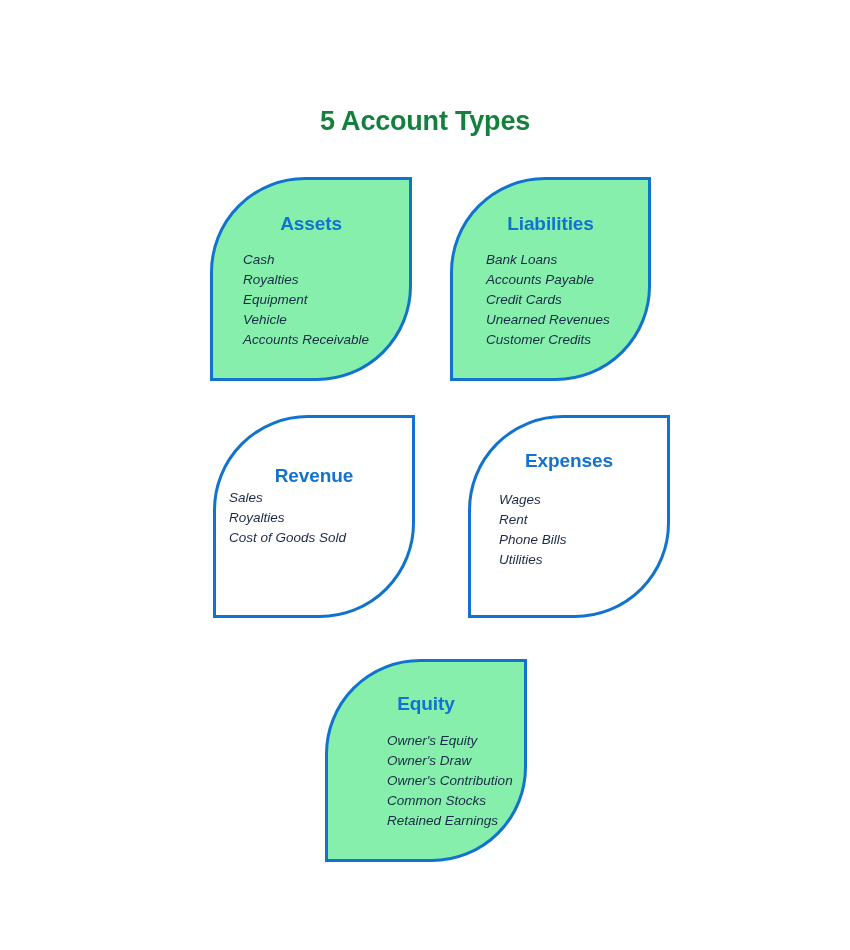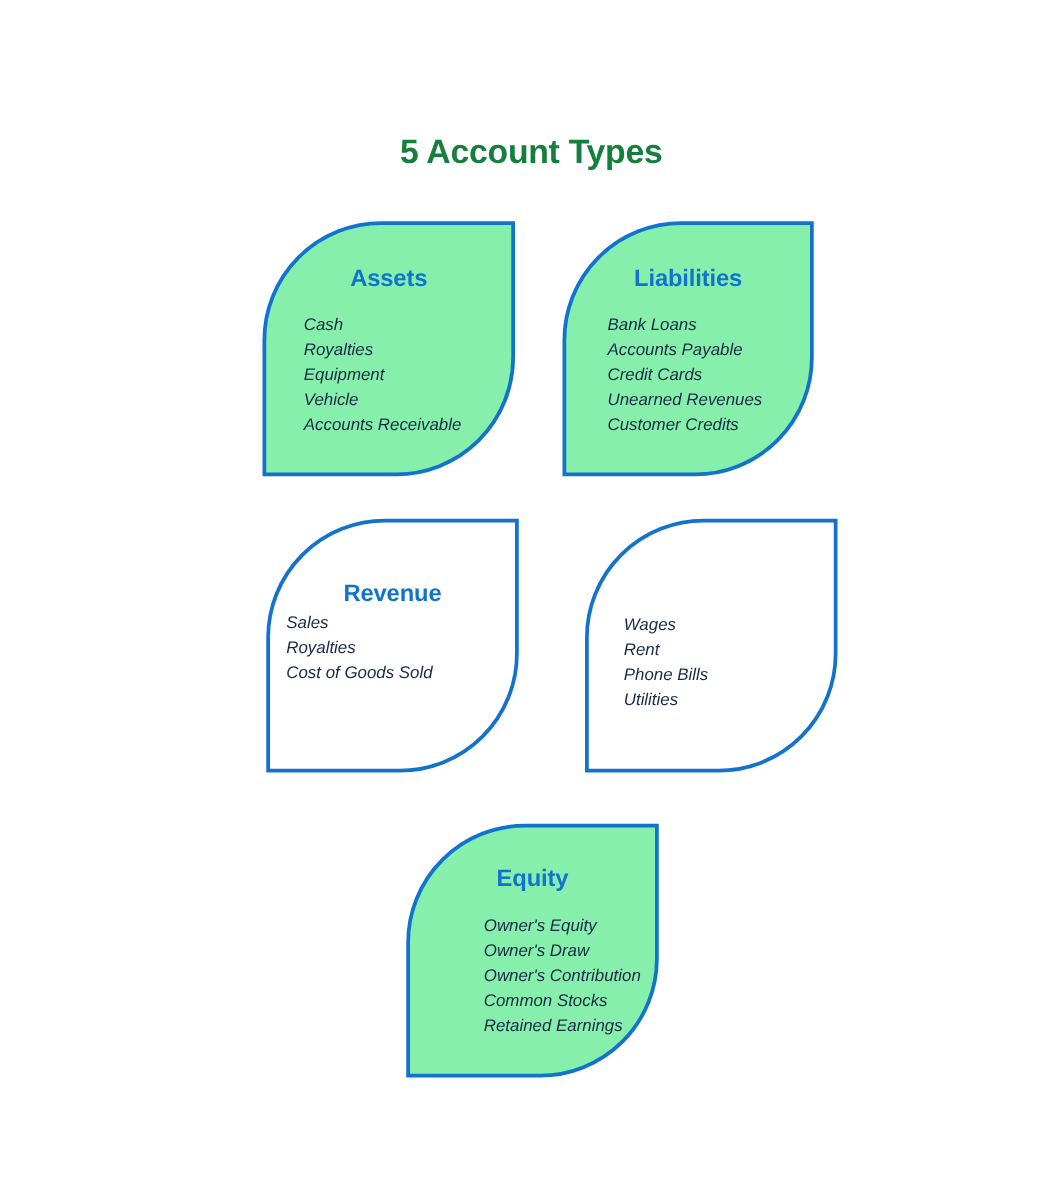--- a/index.html
+++ b/index.html
@@ -113,20 +113,21 @@
 <div class="leaf plain" id="card-revenue">
   <div class="card-title">Revenue</div>
   <ul class="card-list">
       <li>Sales</li>
       <li>Royalties</li>
       <li>Cost of Goods Sold</li>
     </ul>
 </div>
 
 <div class="leaf plain" id="card-expenses">
+  <div class="card-title">Expenses</div>
   <ul class="card-list">
       <li>Wages</li>
       <li>Rent</li>
       <li>Phone Bills</li>
       <li>Utilities</li>
     </ul>
 </div>
 
 <div class="leaf cream" id="card-equity">
   <div class="card-title">Equity</div>

